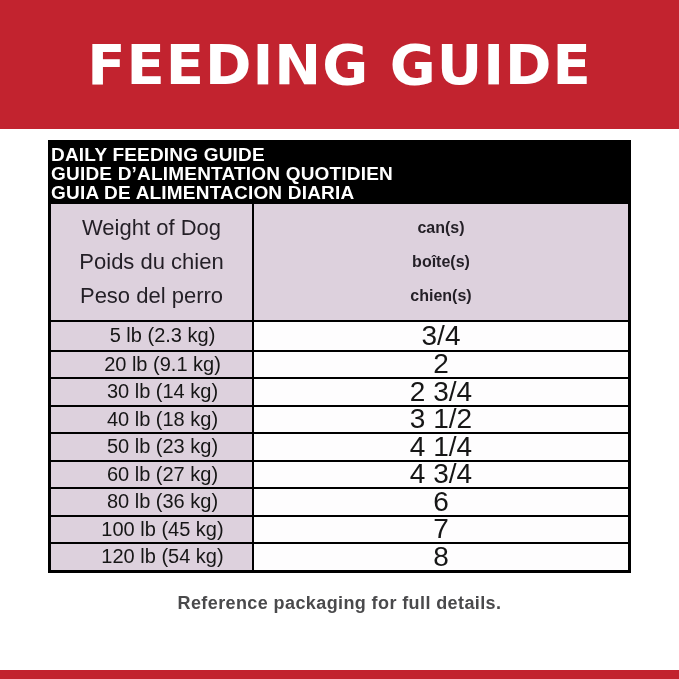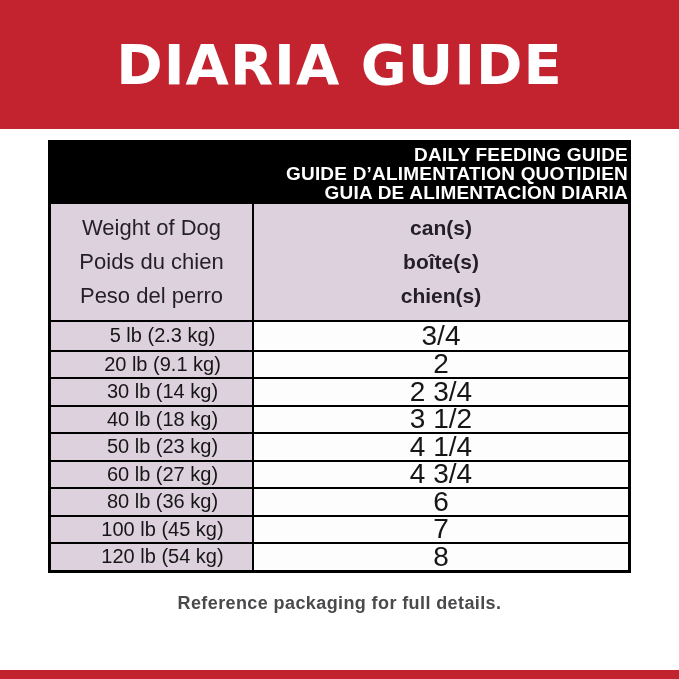--- a/index.html
+++ b/index.html
@@ -32,21 +32,21 @@
   
   .ftable {
     width: 583px;
     margin: 11px auto 0;
     border: 3px solid #000000;
     background: #ddd1dd;
   }
   .tbl-title {
     background: #000000;
     color: #ffffff;
-    text-align: right;
+    text-align: left;
     font-weight: bold;
     font-size: 19px;
     line-height: 19px;
     letter-spacing: 0.2px;
     padding: 2px 0 2px;
   }
   .col-headers {
     display: flex;
     height: 118px;
     border-bottom: 2px solid #000000;
@@ -64,21 +64,21 @@
     line-height: 34px;
     color: #231f26;
   }
   .ch-right {
     flex: 1;
     display: flex;
     flex-direction: column;
     align-items: center;
     justify-content: center;
     font-weight: bold;
-    font-size: 21px;
+    font-size: 16px;
     line-height: 34px;
     color: #231f26;
     text-align: center;
   }
   .t-row {
     display: flex;
     height: 27.5px;
   }
   .t-row + .t-row { border-top: 2px solid #000000; }
   .cell-weight {
@@ -119,21 +119,21 @@
     position: absolute;
     left: 0; right: 0; bottom: 0;
     height: 9px;
     background: #c2232f;
   }
 </style>
 </head>
 <body>
 
 <div class="banner">
-  <div class="banner-title">DIARIA GUIDE</div>
+  <div class="banner-title">FEEDING GUIDE</div>
 </div>
 
 <div class="ftable">
 
   <div class="tbl-title">
     <div>DAILY FEEDING GUIDE</div>
     <div>GUIDE D’ALIMENTATION QUOTIDIEN</div>
     <div>GUIA DE ALIMENTACION DIARIA</div>
   </div>
 

